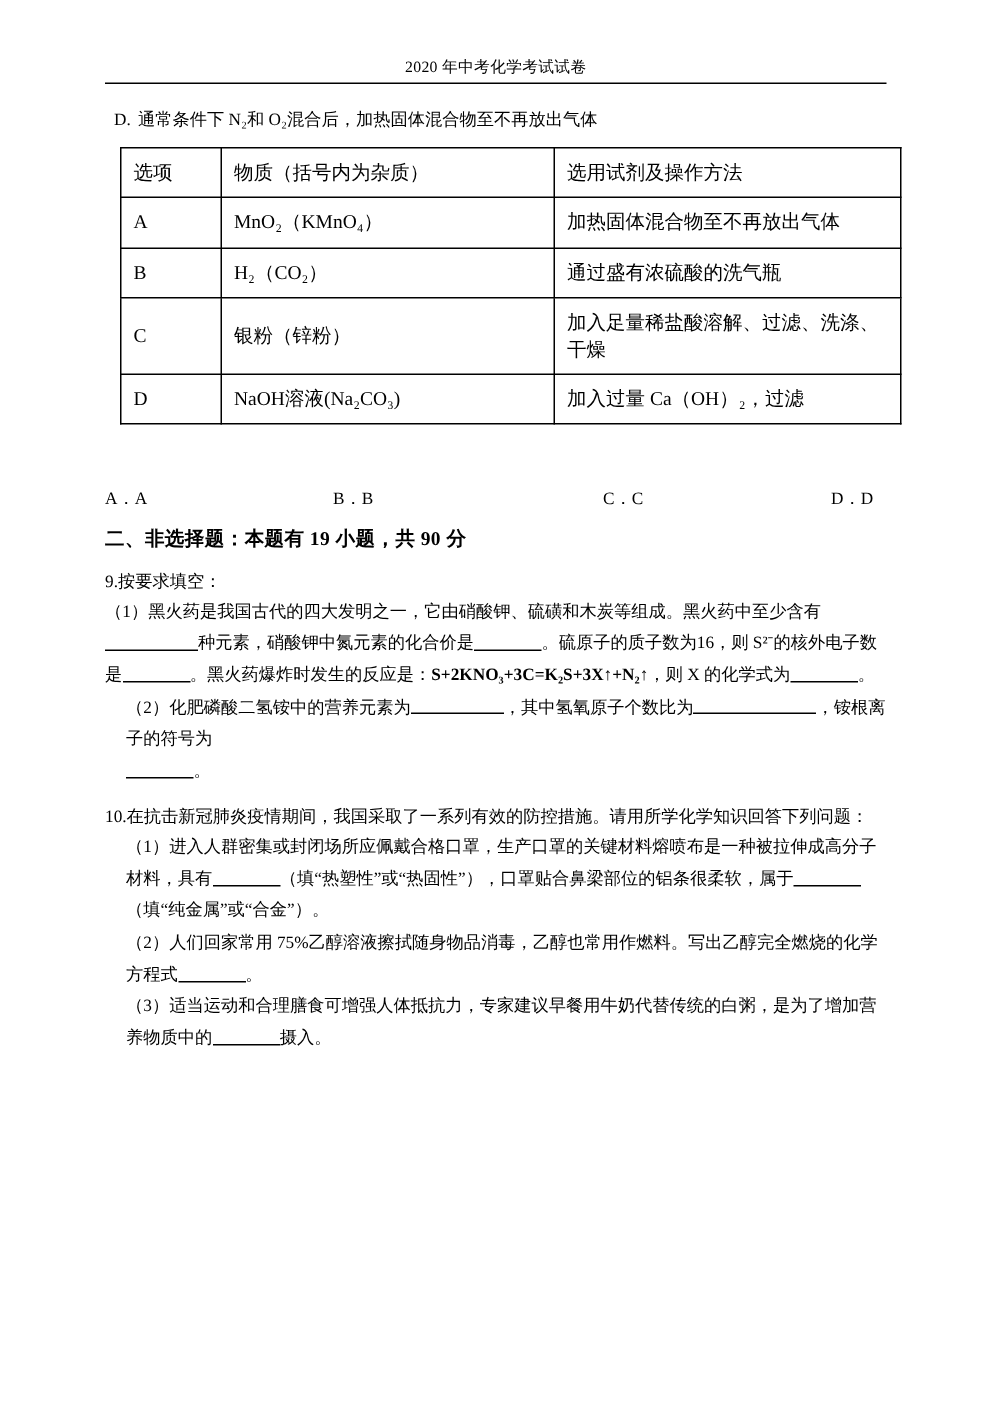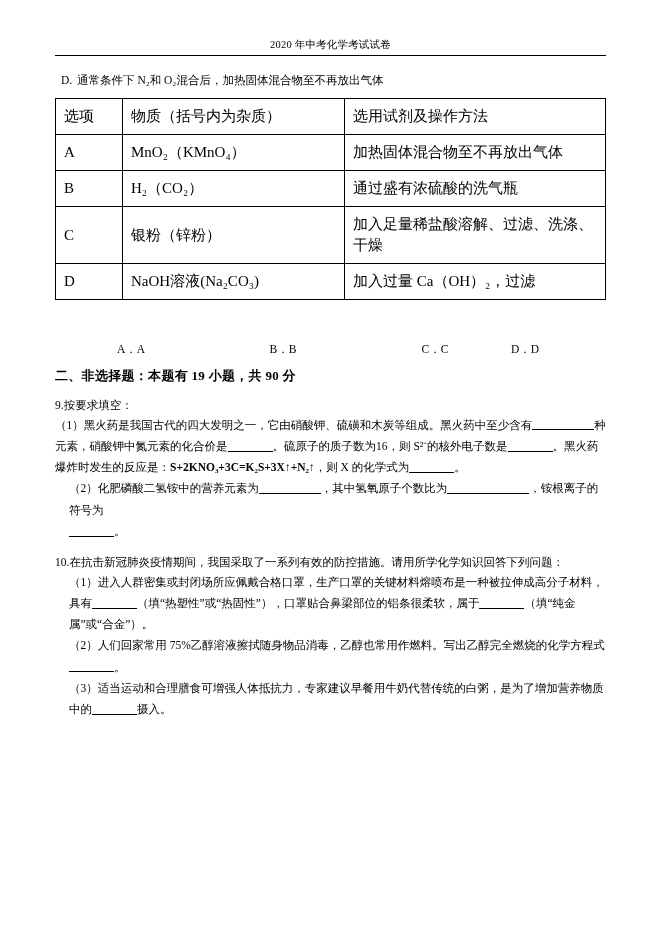--- a/index.html
+++ b/index.html
@@ -13,21 +13,21 @@
     font-family: "Liberation Serif", serif;
     color: #000000;
     font-size: 11.5px;
     position: relative;
     overflow: hidden;
   }
   .page {
     width: 661px;
     height: 935px;
     box-sizing: border-box;
-    padding: 0 55px;
+    padding: 0 70px;
     position: relative;
   }
   .header {
     text-align: center;
     font-size: 10.5px;
     padding-top: 38px;
     padding-bottom: 3px;
     border-bottom: 1.2px solid #000;
     margin-bottom: 16px;
     letter-spacing: 0.2px;
@@ -42,43 +42,43 @@
     min-width: 16px;
   }
   .q {
     margin-top: 11px;
     line-height: 1.6;
   }
   table.tbl {
     border-collapse: collapse;
     width: 100%;
     margin-top: 9px;
-    font-size: 15px;
+    font-size: 13px;
+    margin-left: 10px;
   }
   table.tbl td {
     border: 1px solid #000;
     padding: 7px 8px;
     vertical-align: middle;
     line-height: 1.4;
   }
   table.tbl td.c1 { width: 50px; }
   table.tbl td.c2 { width: 205px; }
   table.tbl td.c3 { }
   .ansrow {
     margin-top: 42px;
     display: flex;
     font-size: 11.5px;
   }
   .ansrow span {
     display: inline-block;
-    text-align: center;
   }
   .a1 { width: 152px; }
   .a2 { width: 152px; }
-  .a3 { width: 152px; }
+  .a3 { width: 152px; margin-left: 28px; }
   .secttitle {
     font-weight: bold;
     font-size: 13px;
     margin-top: 10px;
     letter-spacing: 0.3px;
   }
   .sub {
     line-height: 1.85;
     text-indent: 0;
   }

